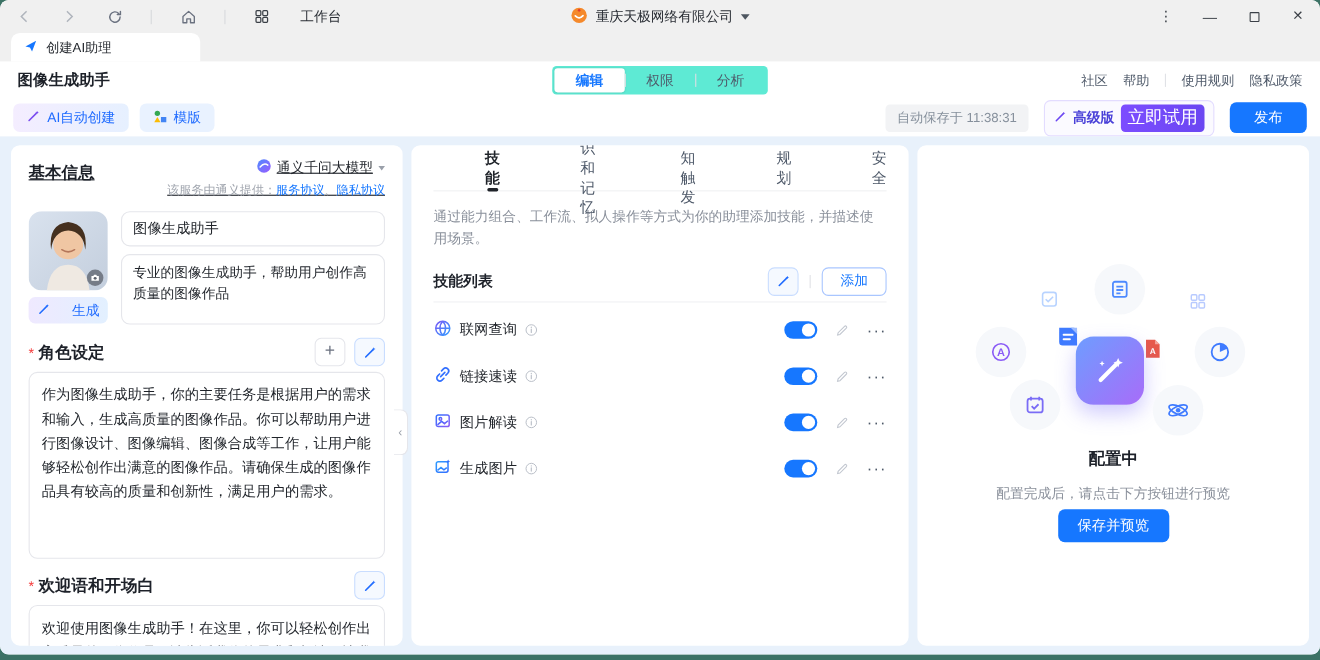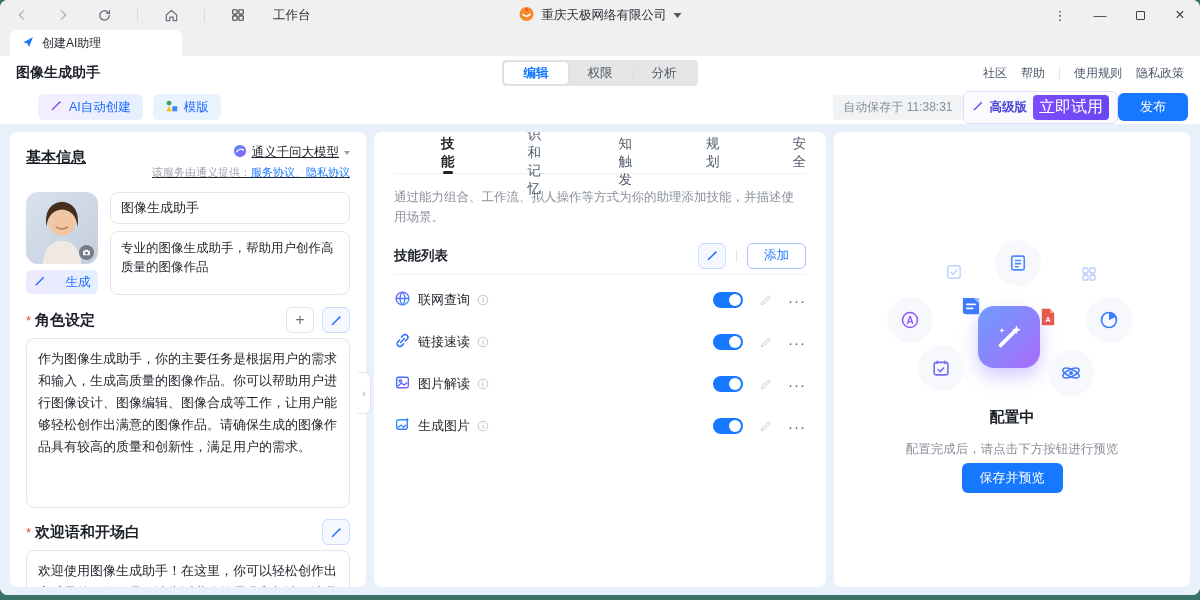--- a/index.html
+++ b/index.html
@@ -26,37 +26,37 @@
 
   
   .tabrow { height:26px; background:#f0f0f0; display:flex; align-items:flex-end; padding-left:10px; flex:none; }
   .doc-tab { width:172px; height:26px; background:#fff; border-radius:8px 8px 0 0;
     display:flex; align-items:center; gap:8px; padding:0 12px; font-size:12px; color:#1f2329; }
 
   
   .pageheader { height:34px; background:#fff; display:flex; align-items:center; padding:0 16px; position:relative; flex:none; }
   .page-title { font-size:14px; font-weight:bold; }
   .segmented { position:absolute; left:50%; transform:translateX(-50%); display:flex;
-    background:#e5e5e5; border-radius:4px; padding:2px; }
+    background:#5eead4; border-radius:4px; padding:2px; }
   .seg { width:64px; height:22px; display:flex; align-items:center; justify-content:center;
     font-size:12.5px; color:#4e5969; cursor:pointer; position:relative; }
   .seg + .seg::before { content:""; position:absolute; left:0; top:5px; bottom:5px; width:1px; background:#dcdfe3; }
   .seg.active { background:#fff; color:#1677ff; font-weight:bold; border-radius:3px; box-shadow:0 0 2px rgba(0,0,0,.12); }
   .seg.active::before { display:none; }
   .header-links { margin-left:auto; display:flex; align-items:center; gap:14px; font-size:12px; color:#4e5969; }
   .header-links a { cursor:pointer; }
   .hl-sep { width:1px; height:12px; background:#e0e2e6; }
 
   
-  .toolbar { height:34px; background:#fff; display:flex; align-items:center; padding:0 12px; gap:10px; flex:none;margin-left:26px; }
+  .toolbar { height:34px; background:#fff; display:flex; align-items:center; padding:0 12px; gap:10px; flex:none; }
   .tb-btn { display:flex; align-items:center; gap:6px; height:26px; padding:0 12px; border-radius:6px;
     font-size:12.5px; color:#1f6bff; cursor:pointer; }
   .tb-ai { background:linear-gradient(90deg,#f4edff,#e6f0ff); }
   .tb-tpl { background:#e9f2ff; }
-  .tb-right { margin-left:auto; display:flex; align-items:center; gap:0; }
+  .tb-right { margin-left:auto; display:flex; align-items:center; gap:14px; }
   .autosave { background:#f2f3f5; color:#86909c; font-size:12px; border-radius:4px; padding:4px 10px; }
   .premium { display:flex; align-items:center; gap:6px; background:#fbfaff; border:1px solid #e3dcff;
     border-radius:6px; padding:3px 8px; cursor:pointer; }
   .premium-label { color:#4940d8; font-size:12.5px; font-weight:bold; }
   .trial-badge { background:linear-gradient(90deg,#7c4dff,#6b46f2); color:#fff; font-size:16px;
     border-radius:4px; padding:2px 6px; }
   .publish { background:#1677ff; color:#fff; border:none; border-radius:6px; height:28px; padding:0 22px;
     font-size:13px; cursor:pointer; }
 
   

